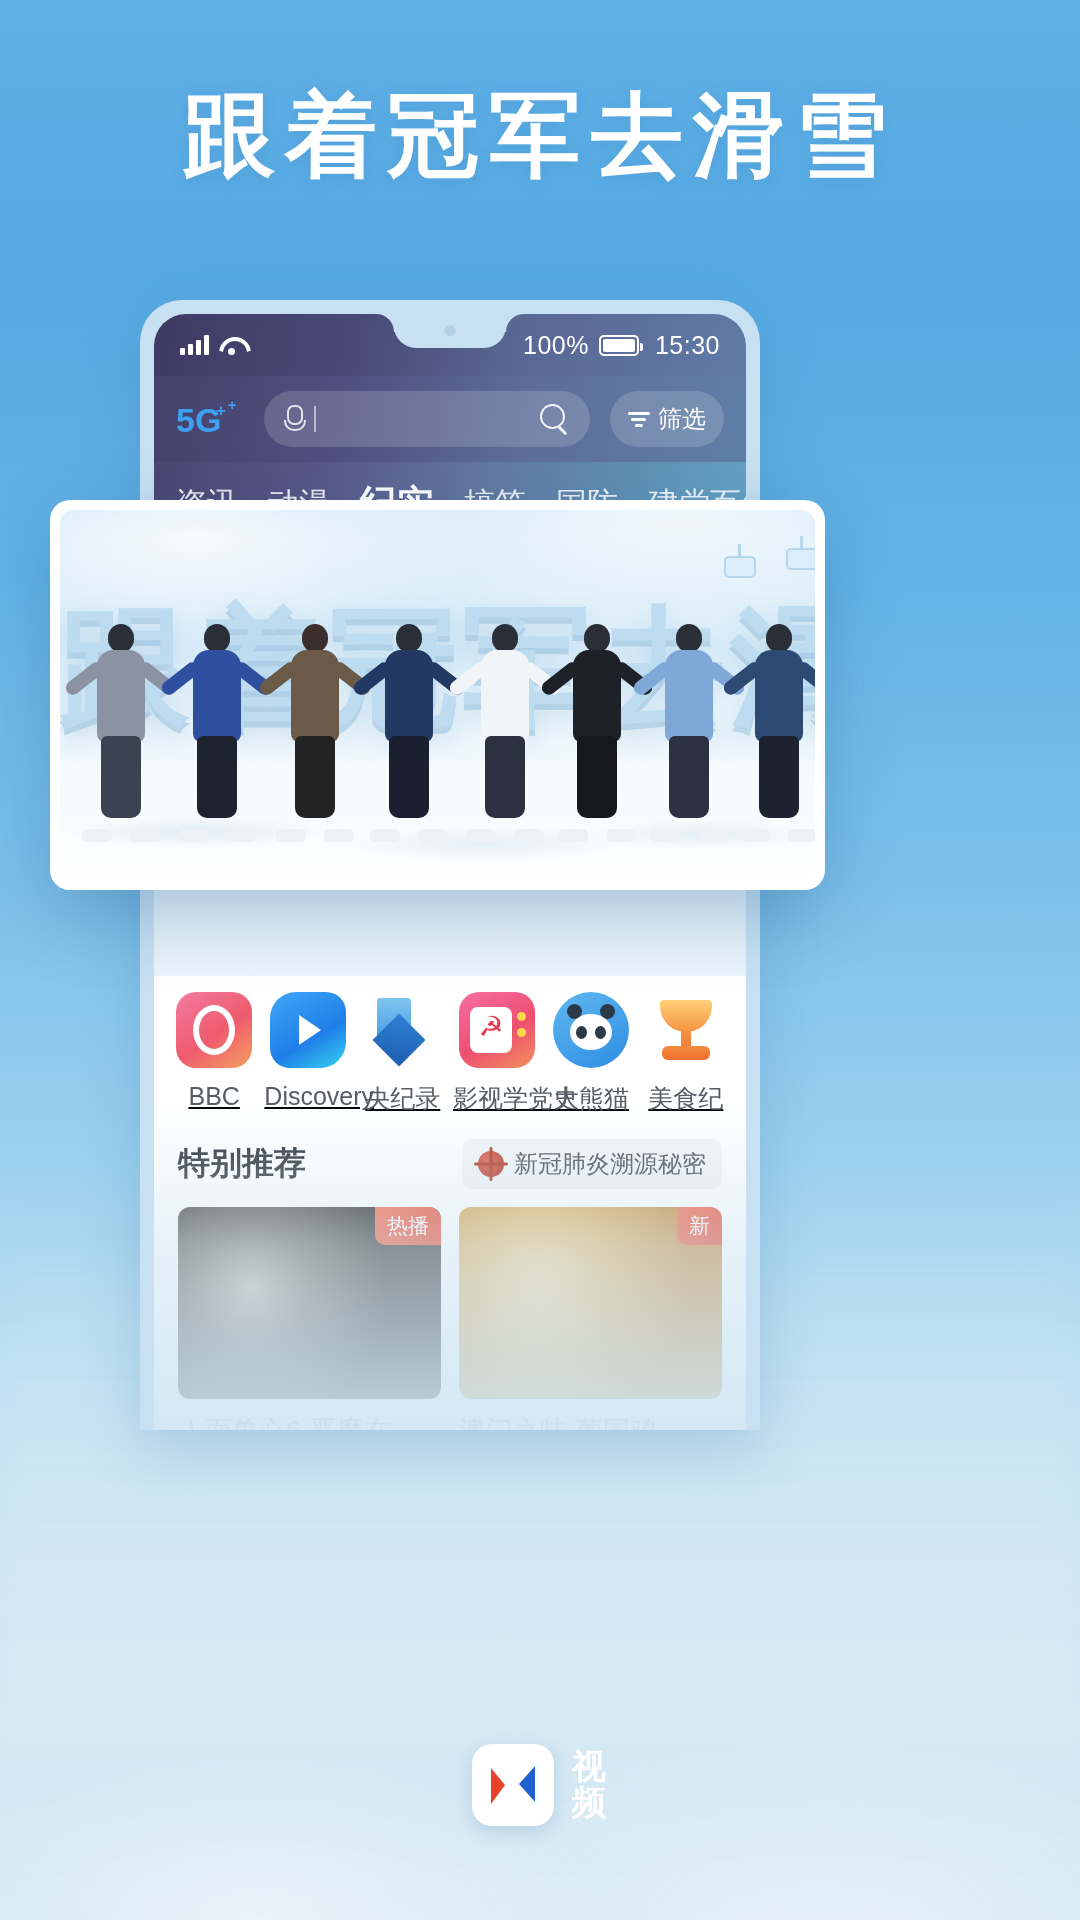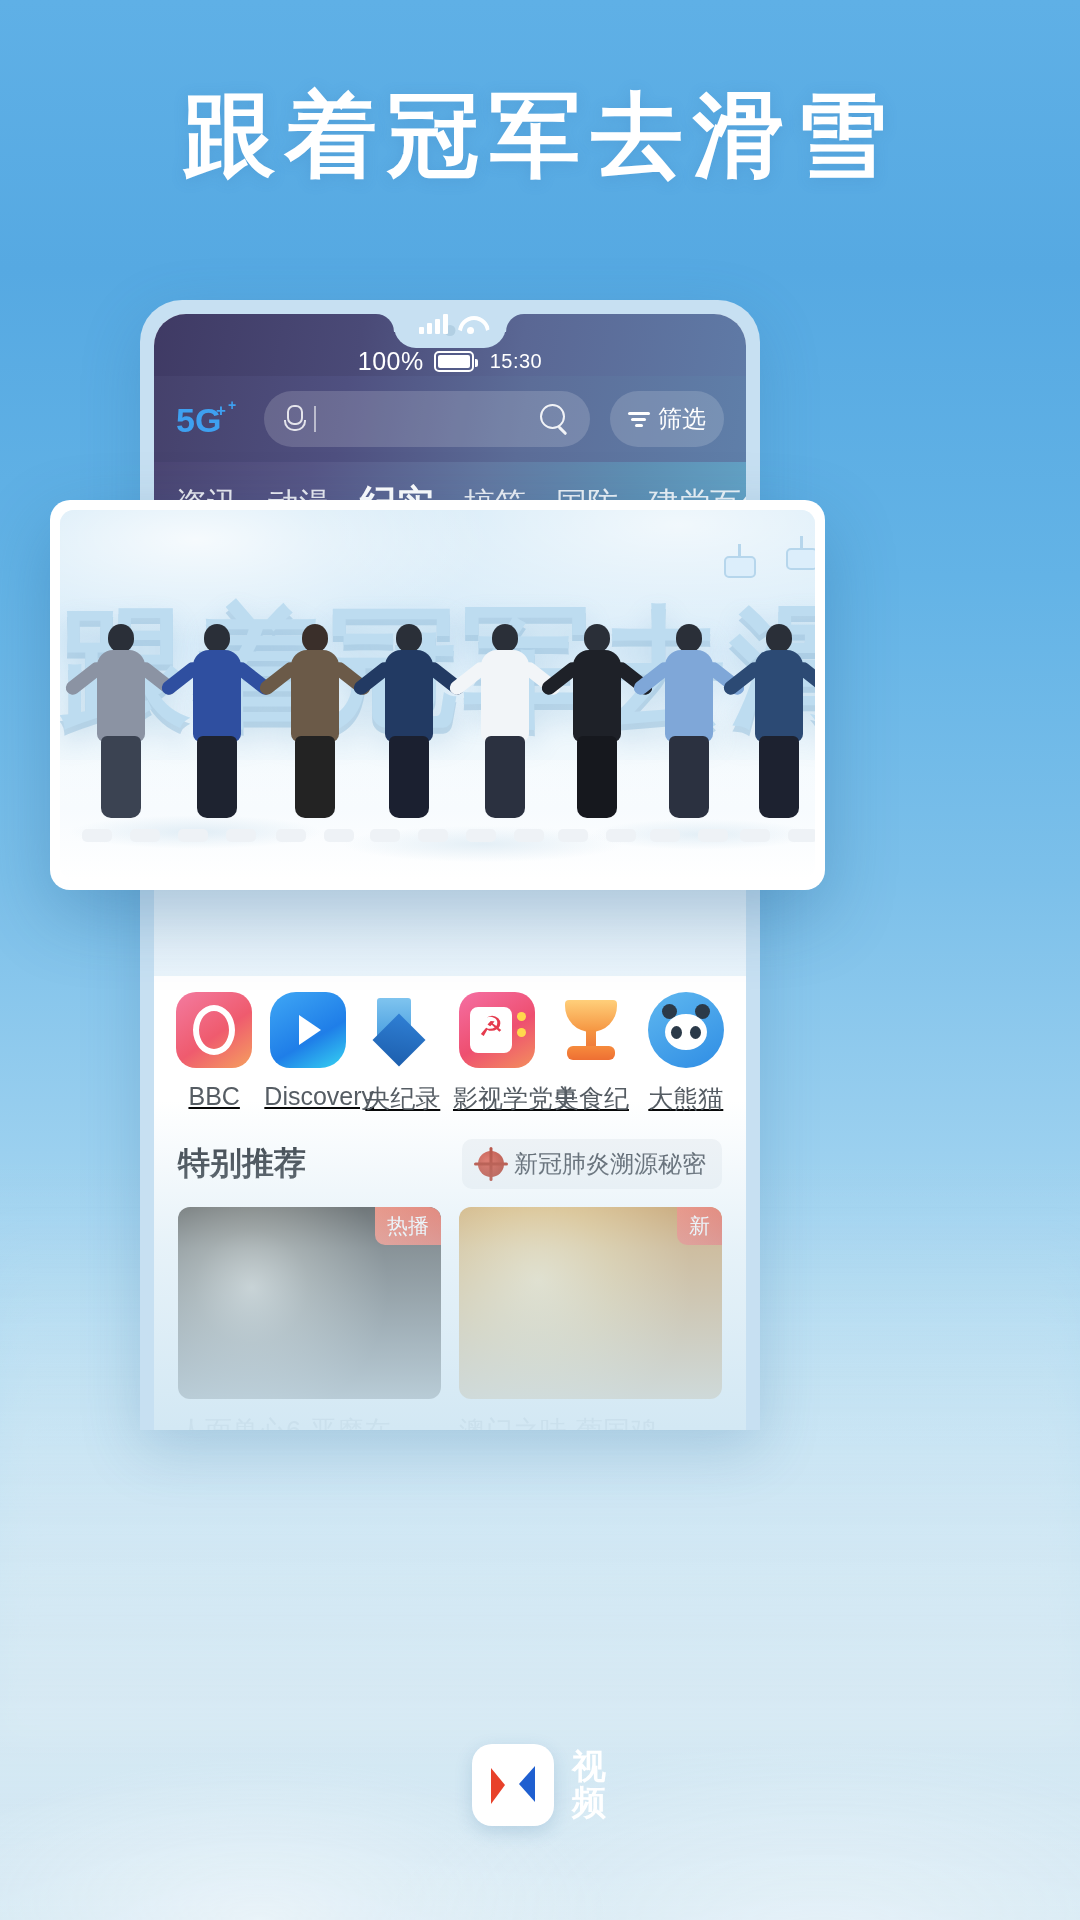--- a/index.html
+++ b/index.html
@@ -66,21 +66,21 @@
     border-radius:32px 32px 0 0;
     overflow:hidden;
     background:#ffffff;
   }
 
   
   .statusbar {
     position:relative; height:62px;
     background:linear-gradient(100deg,#3f3a64 0%,#4a4a77 35%,#5a6794 62%,#5f7aa6 100%);
     display:flex; align-items:center; justify-content:space-between;
-    padding:0 26px; color:#fff;flex-direction:column;
+    padding:0 26px; color:#fff;
   }
   .notch {
     position:absolute; left:50%; top:0; transform:translateX(-50%);
     width:112px; height:34px; background:#c7e0f2;
     border-radius:0 0 22px 22px;
   }
   .notch::before, .notch::after {
     content:""; position:absolute; top:0; width:18px; height:18px;
     background:transparent;
   }
@@ -106,21 +106,21 @@
     content:""; position:absolute; left:9px; top:12px; width:7px; height:7px;
     background:#fff; border-radius:50%;
   }
   .batt-pct { font-size:25px; font-weight:500; letter-spacing:.5px; }
   .batt {
     width:40px; height:21px; border:2.5px solid #fff; border-radius:5px;
     position:relative; display:flex; align-items:center; padding:2px;
   }
   .batt::after{ content:""; position:absolute; right:-6px; top:6px; width:3px; height:8px; background:#fff; border-radius:0 2px 2px 0;}
   .batt i { display:block; width:100%; height:100%; background:#fff; border-radius:2px; }
-  .clock { font-size:20px; font-weight:500; letter-spacing:.5px; margin-left:6px; }
+  .clock { font-size:25px; font-weight:500; letter-spacing:.5px; margin-left:6px; }
 
   
   .searchrow {
     height:86px; display:flex; align-items:center; gap:20px; padding:0 22px;
     background:linear-gradient(100deg,#45416b 0%,#4f5080 32%,#5c6d98 62%,#5f7fa9 100%);
   }
   .logo5g { width:68px; flex:0 0 68px; position:relative; height:46px; }
   .logo5g svg { width:68px; height:46px; display:block; }
   .searchbox {
     flex:1; height:56px; border-radius:28px;
@@ -471,36 +471,36 @@
         </div>
         <div class="iconcell">
           <div class="iconart ic-party">
             <span class="tv"></span>
               <span class="k1"></span>
               <span class="k2"></span>
           </div>
           <div class="iconlabel">影视学党史</div>
         </div>
         <div class="iconcell">
-          <div class="iconart ic-food">
-            <span class="cup"></span>
-              <span class="stem"></span>
-              <span class="base"></span>
-          </div>
-          <div class="iconlabel">美食纪</div>
-        </div>
-        <div class="iconcell">
           <div class="iconart ic-panda">
             <span class="ear l"></span>
               <span class="ear r"></span>
             <span class="face"></span>
             <span class="eye l"></span>
               <span class="eye r"></span>
           </div>
           <div class="iconlabel">大熊猫</div>
+        </div>
+        <div class="iconcell">
+          <div class="iconart ic-food">
+            <span class="cup"></span>
+              <span class="stem"></span>
+              <span class="base"></span>
+          </div>
+          <div class="iconlabel">美食纪</div>
         </div>
       </div>
 
       <div class="section">
         <div class="sec-head">
           <span class="sec-title">特别推荐</span>
           <span class="sec-chip">
             <span class="virus"></span>
             <span>新冠肺炎溯源秘密</span>
           </span>

